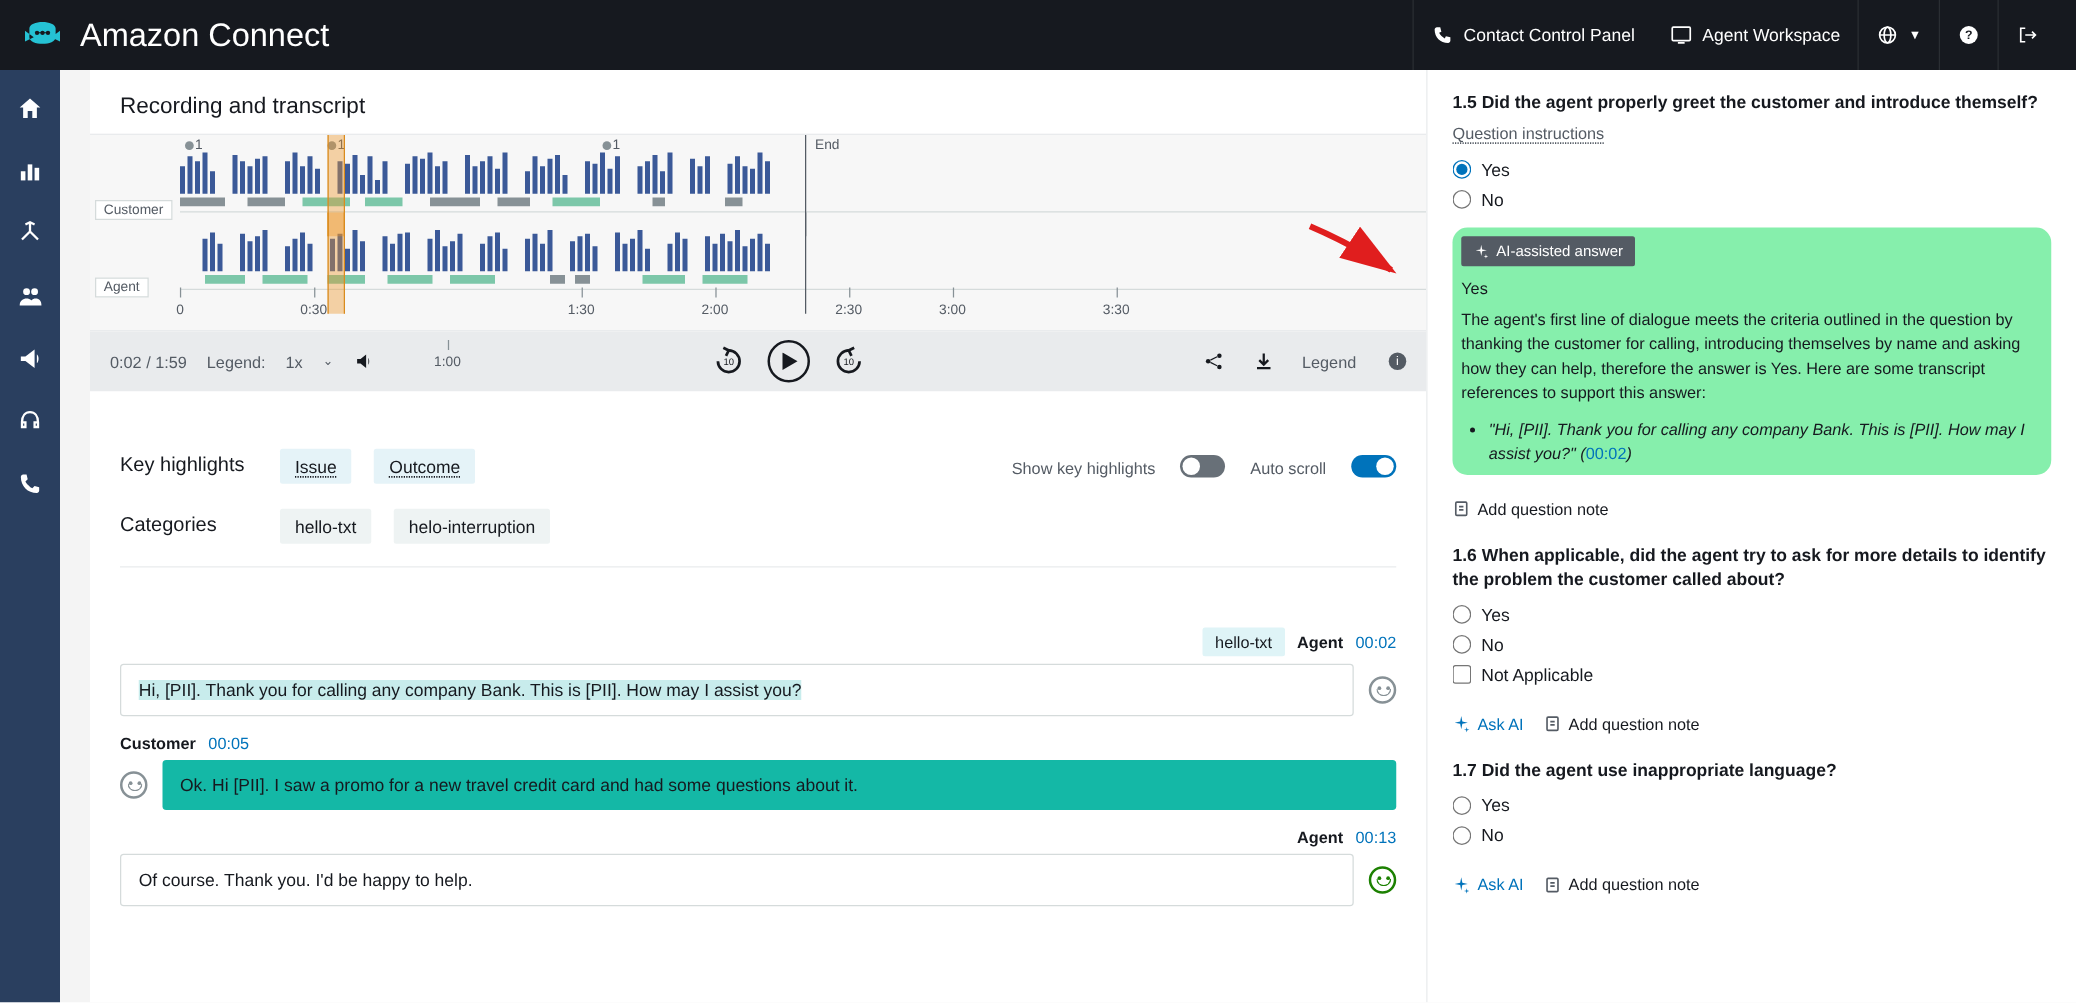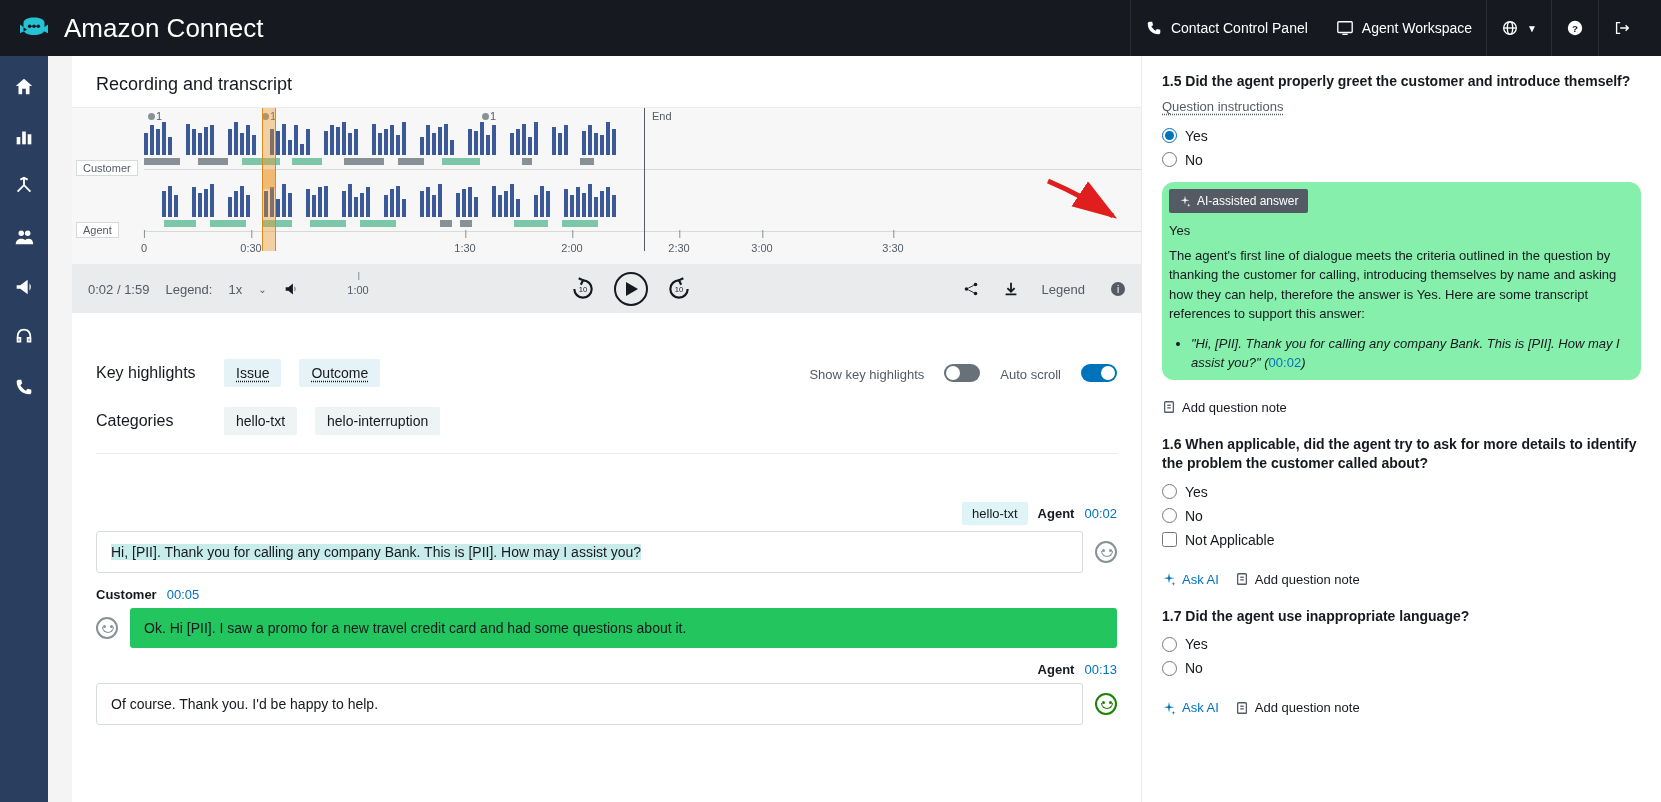--- a/index.html
+++ b/index.html
@@ -68,21 +68,21 @@
 .hr { border:none; border-top:1px solid #e9ebed; margin:8px 0 18px;}
 
 .transcript { padding: 0 24px 24px;}
 .msg-head { display:flex; gap:10px; font-size:13px; margin:14px 0 6px; align-items:center;}
 .msg-head .who { font-weight:700; }
 .msg-head .ts { color:#0073bb; }
 .msg-head.right { justify-content:flex-end; }
 .tag { background:#dff4f7; padding:4px 10px; border-radius:2px; font-size:13px;}
 .bubble-row { display:flex; gap:12px; align-items:center;}
 .bubble { flex:1; border:1px solid #d5dbdb; border-radius:3px; padding:12px 14px; font-size:14px; color:#16191f;}
-.bubble.grey { background:#22c55e; border:none;}
+.bubble.grey { background:#14b8a6; border:none;}
 .bubble .hl-text { background:#c8ecec;}
 .face { width:22px; height:22px; border:2px solid #879196; border-radius:50%; flex-shrink:0; position:relative;}
 .face.happy { border-color:#1d8102;}
 .face::before { content:''; position:absolute; width:3px; height:3px; background:currentColor; border-radius:50%; top:6px; left:5px; box-shadow:7px 0 0 currentColor; color:#879196;}
 .face.happy::before{ color:#1d8102;}
 .face::after { content:''; position:absolute; width:10px; height:5px; border:1.5px solid currentColor; border-top:none; border-radius:0 0 10px 10px; bottom:4px; left:4px; color:#879196;}
 .face.happy::after{ color:#1d8102;}
 
 .arrow-overlay { position:absolute; top:120px; right:18px; z-index:10; pointer-events:none;}
 

